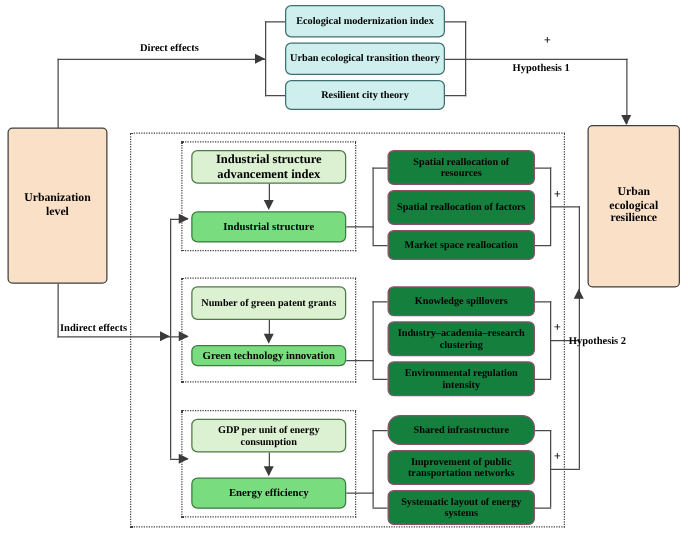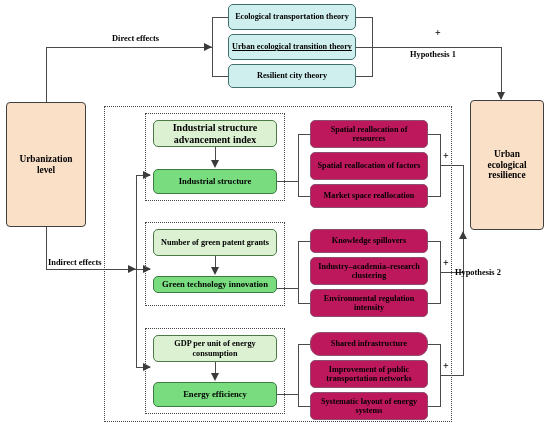--- a/index.html
+++ b/index.html
@@ -11,21 +11,21 @@
   .box{position:absolute;box-sizing:border-box;
        display:flex;align-items:center;justify-content:center;
        text-align:center;font-weight:bold;color:#000;
        border:1px solid #4a4a4a;border-radius:5px;
        line-height:1.15;padding:1px 3px;}
 
   .b-peach{background:#fbe0c8;border-color:#3f3f3f;border-width:1.4px;border-radius:4px;}
   .b-cyan {background:#cfeeee;border-color:#3f6f6f;}
   .b-lgreen{background:#dcf0d2;border-color:#4b7a46;}
   .b-green {background:#79dd7f;border-color:#3d7a42;}
-  .b-pink  {background:#be185d;border-color:#8b5070;}
+  .b-pink  {background:#15803d;border-color:#8b5070;}
 
   
   .dotted{position:absolute;box-sizing:border-box;
           border:1px dotted #444;background:transparent;}
 
   
   .ln{position:absolute;background:#4a4a4a;}
   .lh{height:1.3px;}
   .lv{width:1.3px;}
 
@@ -43,23 +43,23 @@
            border-bottom:8px solid #3a3a3a;}
 
   .lbl{position:absolute;font-weight:bold;color:#000;white-space:nowrap;}
   .plus{position:absolute;font-weight:bold;color:#000;}
 </style>
 </head>
 <body>
 
 <div id="stage">
 
-  <div class="box b-cyan" style="left:228px;top:4px;width:128px;height:26px;font-size:8.2px;">Ecological transportation theory</div>
+  <div class="box b-cyan" style="left:228px;top:4px;width:128px;height:26px;font-size:8.2px;">Ecological modernization index</div>
 
-  <div class="box b-cyan" style="left:228px;top:34px;width:128px;height:26px;font-size:8.2px;text-decoration:underline;">Urban ecological transition theory</div>
+  <div class="box b-cyan" style="left:228px;top:34px;width:128px;height:26px;font-size:8.2px;">Urban ecological transition theory</div>
 
   <div class="box b-cyan" style="left:228px;top:64px;width:128px;height:24px;font-size:8.2px;">Resilient city theory</div>
 
   <div class="ln lv" style="left:212px;top:17px;height:60px;"></div>
   <div class="ln lh" style="left:212px;top:17px;width:16px;"></div>
   <div class="ln lh" style="left:212px;top:76px;width:16px;"></div>
 
   <div class="ln lv" style="left:46px;top:47px;height:63px;"></div>
   <div class="ln lh" style="left:46px;top:47px;width:166px;"></div>
   <div class="arrow-r" style="left:204px;top:43px;"></div>

